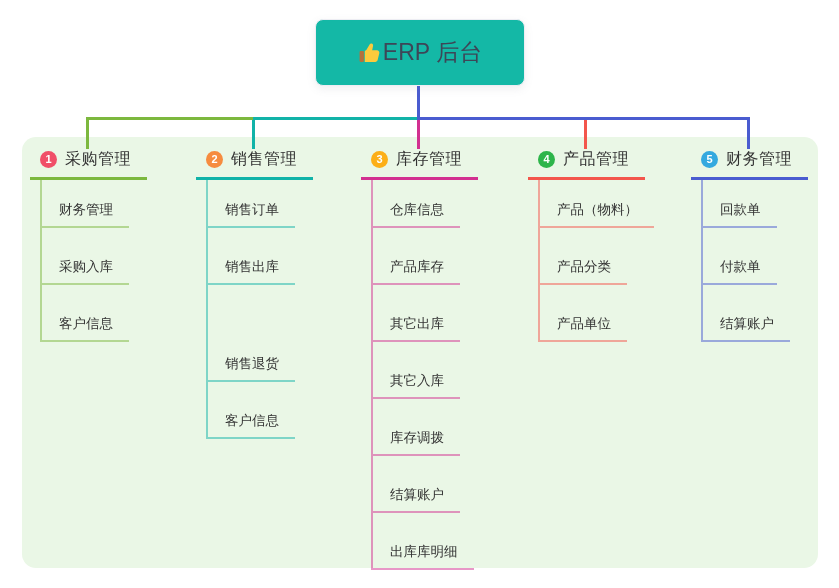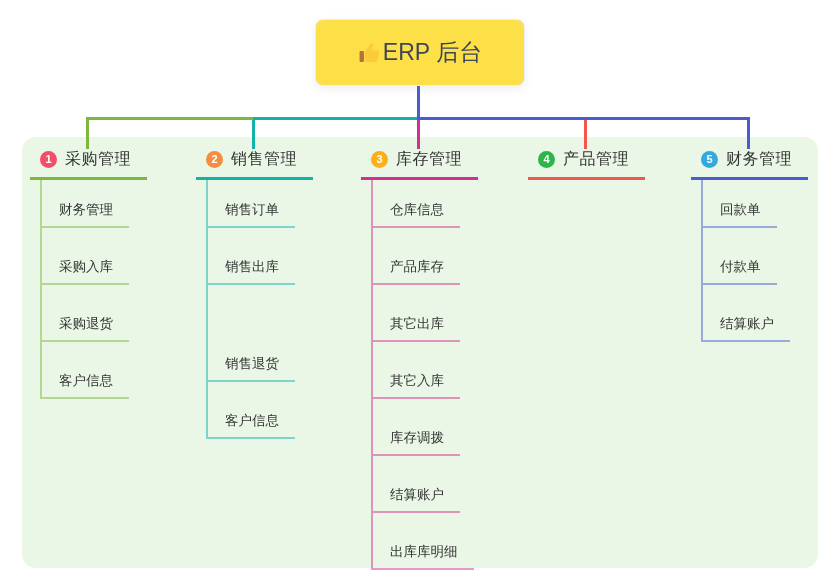--- a/index.html
+++ b/index.html
@@ -7,21 +7,21 @@
     position:relative; width:839px; height:588px; background:#ffffff;
     font-family:"Liberation Sans","DejaVu Sans",sans-serif; overflow:hidden;
   }
   .panel {
     position:absolute; left:22px; top:137px; width:796px; height:431px;
     border-radius:14px; z-index:0;
   }
   .line { position:absolute; z-index:1; }
   .root-card {
     position:absolute; left:315px; top:19px; width:208px; height:65px;
-    background:#fde047; border:1px solid #ededf3; border-radius:8px;
+    background:#14b8a6; border:1px solid #ededf3; border-radius:8px;
     box-shadow:0 3px 8px rgba(120,120,140,0.12);
     display:flex; align-items:center; justify-content:center; gap:0; z-index:5;
     cursor:pointer;
   }
   .root-title { font-size:23px; }
   .thumb { width:25px; height:25px; flex:0 0 auto; }
   .branch { position:absolute; top:149px; z-index:2; }
   .branch-head {
     display:flex; align-items:center; gap:8px; width:fit-content;
     padding:0 16px 7px 10px; cursor:pointer;
@@ -63,23 +63,20 @@
       <div class="branch-head" style="border-bottom: 3px solid rgb(124, 184, 62);">
         <span class="badge" style="background: rgb(240, 79, 104);">1</span>
         <span class="branch-label" style="color: rgb(51, 51, 51);">采购管理</span>
       </div>
       <div class="kids" style="border-left: 2px solid rgba(124, 184, 62, 0.5);">
         <div class="kid" style="border-bottom: 2px solid rgba(124, 184, 62, 0.5);">
           <span class="kid-label" style="color: rgb(51, 51, 51);">财务管理</span>
         </div>
         <div class="kid" style="border-bottom: 2px solid rgba(124, 184, 62, 0.5);">
           <span class="kid-label" style="color: rgb(51, 51, 51);">采购入库</span>
-        </div>
-        <div class="kid" style="border-bottom: 2px solid rgba(124, 184, 62, 0.5);">
-          <span class="kid-label" style="color: rgb(51, 51, 51);">采购退货</span>
         </div>
         <div class="kid" style="border-bottom: 2px solid rgba(124, 184, 62, 0.5);">
           <span class="kid-label" style="color: rgb(51, 51, 51);">客户信息</span>
         </div>
       </div>
     </div>
     <div class="branch" style="left: 196px;">
       <div class="branch-head" style="border-bottom: 3px solid rgb(17, 179, 168);">
         <span class="badge" style="background: rgb(246, 140, 63);">2</span>
         <span class="branch-label" style="color: rgb(51, 51, 51);">销售管理</span>
@@ -126,20 +123,31 @@
         <div class="kid" style="border-bottom: 2px solid rgba(210, 48, 144, 0.5);">
           <span class="kid-label" style="color: rgb(51, 51, 51);">出库库明细</span>
         </div>
       </div>
     </div>
     <div class="branch" style="left: 528px;">
       <div class="branch-head" style="border-bottom: 3px solid rgb(243, 86, 76);">
         <span class="badge" style="background: rgb(45, 181, 74);">4</span>
         <span class="branch-label" style="color: rgb(51, 51, 51);">产品管理</span>
       </div>
+      <div class="kids" style="border-left: 2px solid rgba(243, 86, 76, 0.5);">
+        <div class="kid" style="border-bottom: 2px solid rgba(243, 86, 76, 0.5);">
+          <span class="kid-label" style="color: rgb(51, 51, 51);">产品（物料）</span>
+        </div>
+        <div class="kid" style="border-bottom: 2px solid rgba(243, 86, 76, 0.5);">
+          <span class="kid-label" style="color: rgb(51, 51, 51);">产品分类</span>
+        </div>
+        <div class="kid" style="border-bottom: 2px solid rgba(243, 86, 76, 0.5);">
+          <span class="kid-label" style="color: rgb(51, 51, 51);">产品单位</span>
+        </div>
+      </div>
     </div>
     <div class="branch" style="left: 691px;">
       <div class="branch-head" style="border-bottom: 3px solid rgb(74, 92, 208);">
         <span class="badge" style="background: rgb(52, 169, 223);">5</span>
         <span class="branch-label" style="color: rgb(51, 51, 51);">财务管理</span>
       </div>
       <div class="kids" style="border-left: 2px solid rgba(74, 92, 208, 0.5);">
         <div class="kid" style="border-bottom: 2px solid rgba(74, 92, 208, 0.5);">
           <span class="kid-label" style="color: rgb(51, 51, 51);">回款单</span>
         </div>

